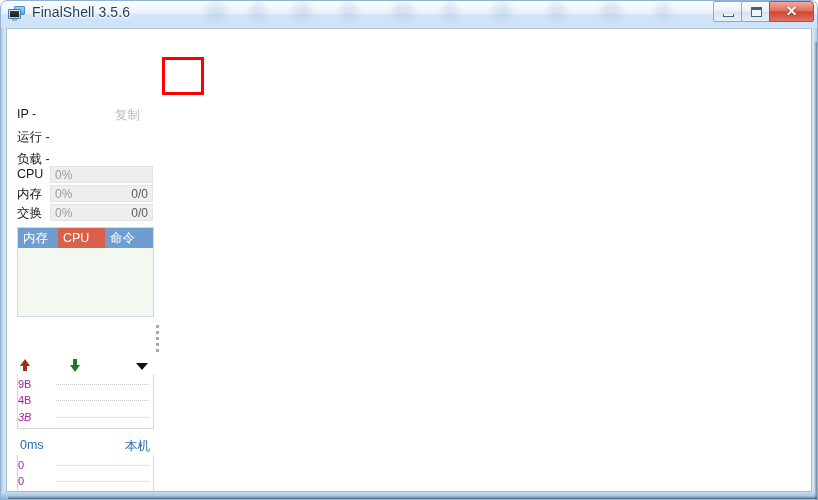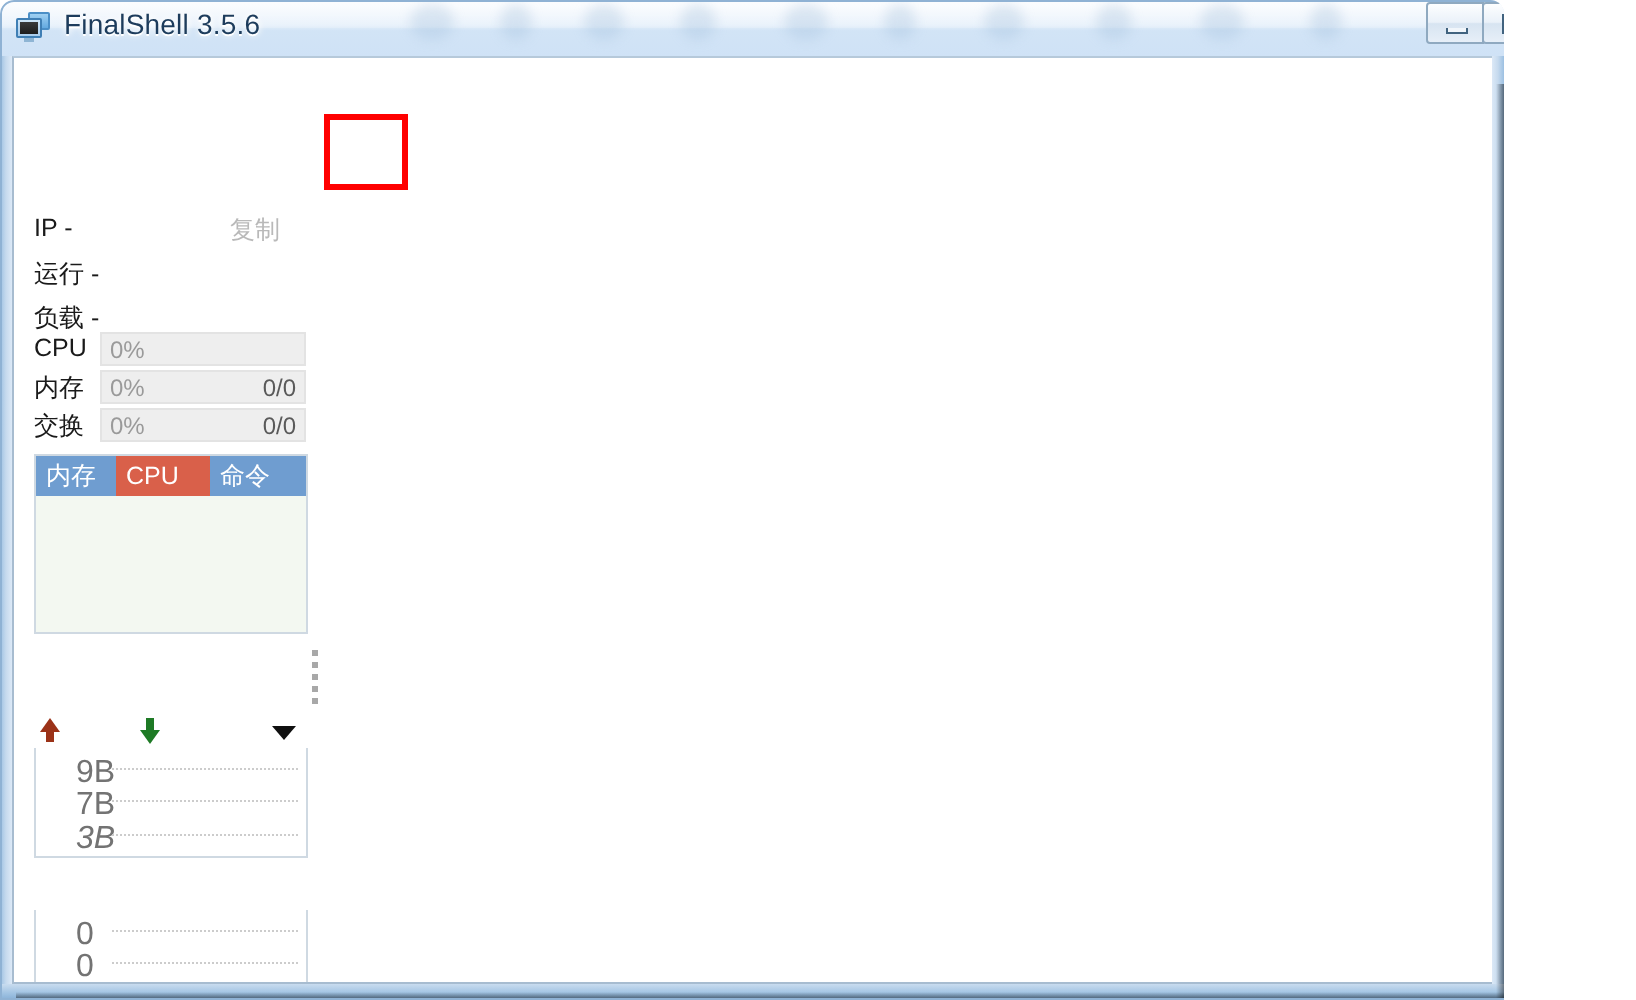--- a/index.html
+++ b/index.html
@@ -8,21 +8,21 @@
     background: #ffffff;
   }
   body {
     font-family: "Liberation Sans", "DejaVu Sans", sans-serif;
     -webkit-font-smoothing: antialiased;
   }
 
   
   .window {
     position: relative;
-    width: 752px;
+    width: 818px;
     height: 500px;
     box-sizing: border-box;
     overflow: hidden;
     background: linear-gradient(180deg, #dbe9f7 0%, #cfe0f2 40%, #bed6ee 100%);
     border-radius: 7px 7px 0 0;
     padding-left: 44px;
   }
   
   .frame-outline {
     position: absolute;
@@ -437,23 +437,23 @@
     width: 137px;
     box-sizing: border-box;
     border: 1px solid #cfd9e2;
     border-top: none;
     background: #ffffff;
   }
   .graph-net  { top: 307px; height: 55px; }
   .graph-ping { top: 388px; height: 55px; }
   .glabel {
     position: absolute;
-    left: 20px;
-    font-size: 16px;
-    color: #737373;
+    left: 0;
+    font-size: 11px;
+    color: #a21caf;
     line-height: 1;
   }
   .gline {
     position: absolute;
     left: 38px;
     right: 4px;
     height: 0;
     border-top: 1px dotted #cccccc;
   }
 
@@ -622,26 +622,30 @@
 
       <div class="net-head">
         <span class="arrow-up"></span>
         <span class="arrow-down"></span>
         <span class="caret-down"></span>
       </div>
 
       <div class="graph graph-net">
         <span class="glabel" style="top:5px;">9B</span>
         <span class="gline" style="top:10px;"></span>
-        <span class="glabel" style="top:21px;">7B</span>
+        <span class="glabel" style="top:21px;">4B</span>
         <span class="gline" style="top:26px;"></span>
         <span class="glabel" style="top:38px;font-style:italic;">3B</span>
         <span class="gline" style="top:43px;"></span>
       </div>
 
+      <div class="ping-head">
+        <span class="ping-ms">0ms</span>
+        <span class="ping-host">本机</span>
+      </div>
 
       <div class="graph graph-ping">
         <span class="glabel" style="top:5px;">0</span>
         <span class="gline" style="top:10px;"></span>
         <span class="glabel" style="top:21px;">0</span>
         <span class="gline" style="top:26px;"></span>
 
       </div>
 
     </div>

